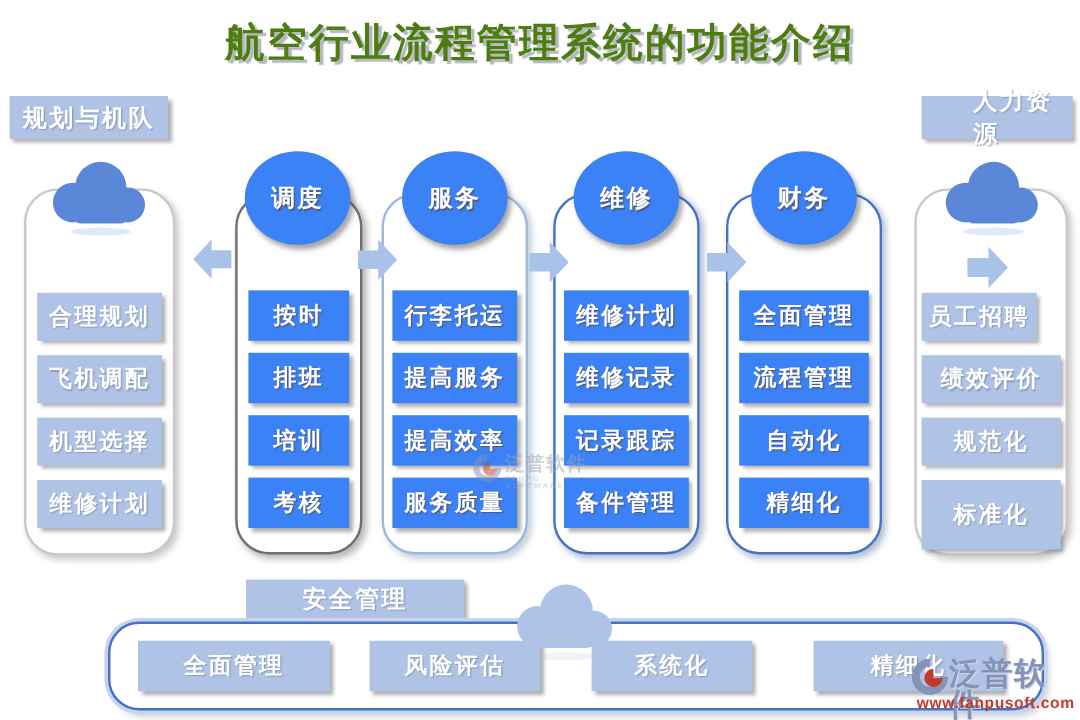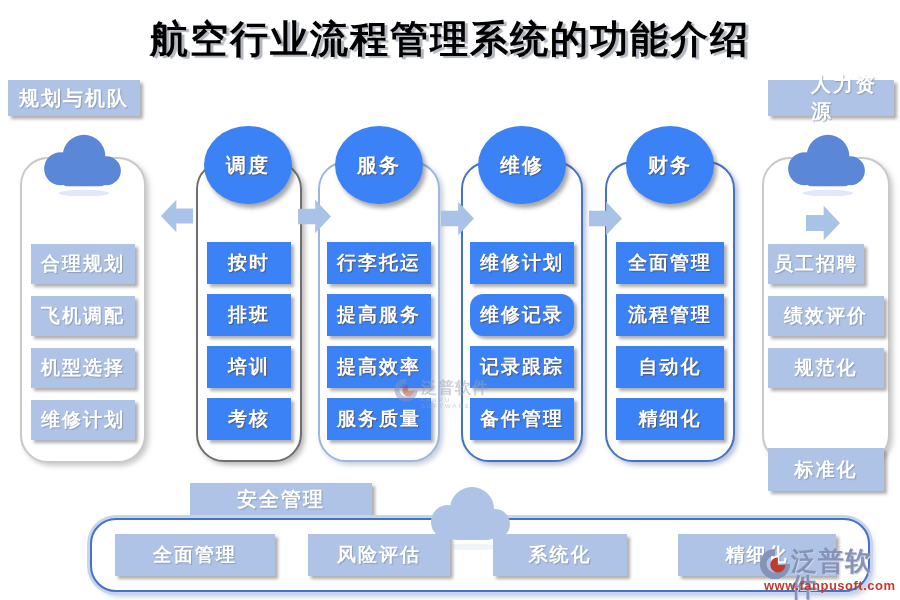--- a/index.html
+++ b/index.html
@@ -3,21 +3,21 @@
 <meta charset="utf-8">
 <style>
   html,body{margin:0;padding:0;}
   body{
     width:900px;height:600px;position:relative;overflow:hidden;background:#fff;
     font-family:"Liberation Serif","DejaVu Serif",serif;
   }
   .pos{position:absolute;box-sizing:border-box;}
   .title{
     position:absolute;top:14px;left:0;width:100%;margin:0;text-align:center;
-    font-size:38px;font-weight:bold;color:#000000;letter-spacing:2px;
+    font-size:33px;font-weight:bold;color:#4d7c0f;letter-spacing:2px;
     text-shadow:3px 2px 1px #b3b7bf;
   }
   
   .blue-box{
     background:#aec3e6;color:#fff;display:flex;align-items:center;justify-content:center;
     font-weight:bold;letter-spacing:2px;
     box-shadow:3px 3px 3px rgba(110,110,110,.55);
     text-shadow:1px 1px 1px rgba(120,130,150,.6);
   }
   .side-label{font-size:20px;}
@@ -109,44 +109,44 @@
 <div class="pos mauve-box" style="left:327px;top:242px;width:104px;height:42px;">行李托运</div>
 <div class="pos mauve-box" style="left:327px;top:294px;width:104px;height:42px;">提高服务</div>
 <div class="pos mauve-box" style="left:327px;top:346px;width:104px;height:42px;">提高效率</div>
 <div class="pos mauve-box" style="left:327px;top:398px;width:104px;height:42px;">服务质量</div>
 
 <div class="pos arrow arrow-r" style="left:441px;top:201px;width:33px;height:35px;"></div>
 
 <div class="pos frame frame-blue" style="left:461px;top:161px;width:122px;height:301px;"></div>
 <div class="pos mauve-box oval" style="left:478px;top:126px;width:88px;height:78px;">维修</div>
 <div class="pos mauve-box" style="left:470px;top:242px;width:104px;height:42px;">维修计划</div>
-<div class="pos mauve-box" style="left:470px;top:294px;width:104px;height:42px;border-radius:13px;">维修记录</div>
+<div class="pos mauve-box" style="left:470px;top:294px;width:104px;height:42px;">维修记录</div>
 <div class="pos mauve-box" style="left:470px;top:346px;width:104px;height:42px;">记录跟踪</div>
 <div class="pos mauve-box" style="left:470px;top:398px;width:104px;height:42px;">备件管理</div>
 
 <div class="pos arrow arrow-r" style="left:589px;top:201px;width:33px;height:35px;"></div>
 
 <div class="pos frame frame-blue" style="left:605px;top:161px;width:130px;height:301px;"></div>
 <div class="pos mauve-box oval" style="left:626px;top:126px;width:88px;height:78px;">财务</div>
 <div class="pos mauve-box" style="left:616px;top:242px;width:108px;height:42px;">全面管理</div>
 <div class="pos mauve-box" style="left:616px;top:294px;width:108px;height:42px;">流程管理</div>
 <div class="pos mauve-box" style="left:616px;top:346px;width:108px;height:42px;">自动化</div>
 <div class="pos mauve-box" style="left:616px;top:398px;width:108px;height:42px;">精细化</div>
 
 <div class="pos frame frame-gray" style="left:762px;top:157px;width:128px;height:306px;"></div>
 <svg class="pos cloud" style="left:777px;top:128px;color:#5b87d8;" width="98" height="68" viewBox="0 0 100 70">
     <use href="#cloud-shape"></use>
   </svg>
 <div class="pos arrow arrow-r" style="left:806px;top:205px;width:34px;height:36px;"></div>
 <div class="pos blue-box item" style="left:768px;top:244px;width:96px;height:40px;">员工招聘</div>
 <div class="pos blue-box item" style="left:768px;top:296px;width:116px;height:40px;">绩效评价</div>
 <div class="pos blue-box item" style="left:768px;top:348px;width:116px;height:40px;">规范化</div>
-<div class="pos blue-box item" style="left:768px;top:400px;width:116px;height:43px;margin-top:48px;">标准化</div>
+<div class="pos blue-box item" style="left:768px;top:400px;width:116px;height:58px;">标准化</div>
 
-<div class="pos blue-box side-label" style="left:190px;top:483px;width:182px;height:33px;">安全管理</div>
+<div class="pos blue-box side-label" style="left:205px;top:483px;width:182px;height:33px;">安全管理</div>
 <div class="pos bottom-frame" style="left:90px;top:518px;width:780px;height:74px;"></div>
 <svg class="pos cloud" style="left:417px;top:480px;color:#aec3e6;" width="106" height="70" viewBox="0 0 100 70">
     <use href="#cloud-shape"></use>
   </svg>
 <div class="pos blue-box item" style="left:115px;top:534px;width:160px;height:42px;">全面管理</div>
 <div class="pos blue-box item" style="left:308px;top:534px;width:142px;height:42px;">风险评估</div>
 <div class="pos blue-box item" style="left:493px;top:534px;width:134px;height:42px;">系统化</div>
 <div class="pos blue-box item" style="left:678px;top:534px;width:158px;height:42px;">精细化</div>
 
 <div class="pos center-wm" style="left:393px;top:377px;width:110px;">

